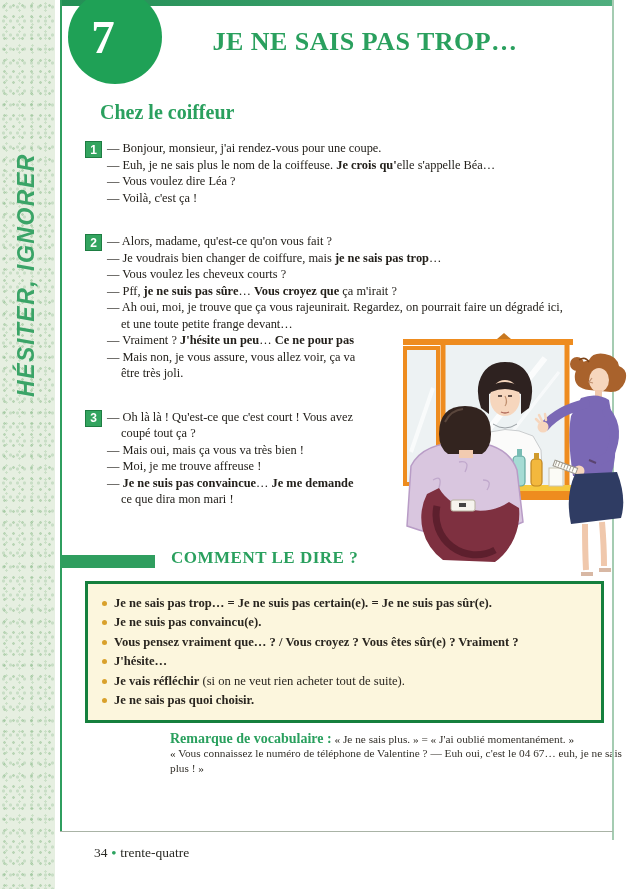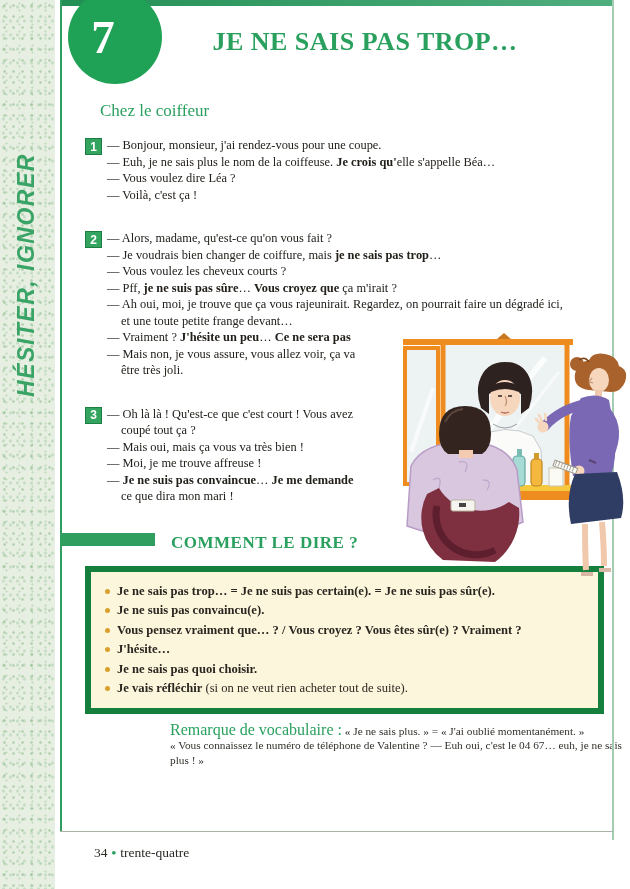--- a/index.html
+++ b/index.html
@@ -34,50 +34,50 @@
   
   .unit-circle{
     position:absolute;left:8px;top:-10px;width:94px;height:94px;border-radius:50%;
     background:#1fa156;color:#fff;display:flex;align-items:center;justify-content:center;
     font-weight:bold;font-size:47px;padding-right:24px;box-sizing:border-box;
   }
   h1.title{
     margin:0;padding:27px 0 0 40px;text-align:center;
     color:#2aa05e;font-size:26px;font-weight:bold;letter-spacing:.5px;
   }
-  h2.section-title{margin:44px 0 0 40px;color:#2aa05e;font-size:17px;font-weight:normal}
+  h2.section-title{margin:44px 0 0 40px;color:#2aa05e;font-size:20px;font-weight:bold}
   
   .dialogues{position:relative}
   .dialogue{position:relative;padding-left:47px;margin-top:16px}
   .dialogue + .dialogue{margin-top:27px}
   .badge{
     position:absolute;left:25px;top:1px;width:17px;height:17px;
     background:#33a45f;border:1px solid #1d7d42;box-sizing:border-box;
     color:#fff;font-family:"Liberation Sans",sans-serif;font-weight:bold;font-size:12px;
     display:flex;align-items:center;justify-content:center;
   }
   .dlg-line{font-size:12.4px;line-height:16.5px;max-width:523px;padding-left:14px;text-indent:-14px}
   .dlg-line.cont{text-indent:0}
   .b{font-weight:bold}
   .i{}
   
   .illustration{position:absolute;left:333px;top:330px;width:235px;height:250px}
   
-  .cld-header{display:flex;align-items:flex-start;margin-top:28px}
+  .cld-header{display:flex;align-items:flex-end;margin-top:40px}
   .cld-bar{width:95px;height:13px;background:#2f9e5f}
   .cld-title{margin:0 0 0 16px;color:#2aa05e;font-size:17px;font-weight:bold;letter-spacing:.5px}
   .phrase-box{
-    margin:13px 26px 0 25px;background:#fcf6dd;border:6px solid #15803d;
+    margin:13px 26px 0 25px;background:#fcf6dd;border:3px solid #15803d;
     padding:10px 12px 9px 12px;
   }
   .phrase{font-size:12.6px;line-height:19.5px;color:#2a2620;display:flex}
   .dot{width:5px;height:5px;border-radius:50%;background:#d9a12b;margin:7px 7px 0 2px;flex:none}
   
   .remark{margin:9px 0 0 110px;width:452px;font-size:11.3px;line-height:14.5px;color:#33302a}
-  .remark-label{color:#2aa05e;font-weight:normal;font-size:16px}
+  .remark-label{color:#2aa05e;font-weight:bold;font-size:14px}
   
   .footer{position:absolute;left:34px;top:845px;font-size:13.5px;color:#2a2a25}
   .footer-bullet{color:#2ca35f;font-weight:bold;padding:0 4px}
 </style>
 </head>
 <body>
 
 <aside class="sidebar">
   <span class="sidebar-label">HÉSITER, IGNORER</span>
 </aside>
@@ -105,21 +105,21 @@
         <div class="dlg-line"><span>— Voilà, c'est ça !</span></div>
       </div>
       <div class="dialogue">
         <div class="badge">2</div>
         <div class="dlg-line"><span>— Alors, madame, qu'est-ce qu'on vous fait ?</span></div>
         <div class="dlg-line"><span>— Je voudrais bien changer de coiffure, mais </span><span class="b">je ne sais pas trop</span><span>…</span></div>
         <div class="dlg-line"><span>— Vous voulez les cheveux courts ?</span></div>
         <div class="dlg-line"><span>— Pff, </span><span class="b">je ne suis pas sûre</span><span>… </span><span class="b">Vous croyez que</span><span> ça m'irait ?</span></div>
         <div class="dlg-line"><span>— Ah oui, moi, je trouve que ça vous rajeunirait. Regardez, on pourrait faire un dégradé ici,</span></div>
         <div class="dlg-line cont"><span>et une toute petite frange devant…</span></div>
-        <div class="dlg-line"><span>— Vraiment ? </span><span class="b">J'hésite un peu</span><span>… </span><span class="b">Ce ne sera pas</span></div>
+        <div class="dlg-line"><span>— Vraiment ? </span><span class="b">J'hésite un peu</span><span>… </span><span class="b">Ce ne pour pas</span></div>
         <div class="dlg-line"><span>— Mais non, je vous assure, vous allez voir, ça va</span></div>
         <div class="dlg-line cont"><span>être très joli.</span></div>
       </div>
       <div class="dialogue">
         <div class="badge">3</div>
         <div class="dlg-line"><span>— Oh là là ! Qu'est-ce que c'est court ! Vous avez</span></div>
         <div class="dlg-line cont"><span>coupé tout ça ?</span></div>
         <div class="dlg-line"><span>— Mais oui, mais ça vous va très bien !</span></div>
         <div class="dlg-line"><span>— Moi, je me trouve affreuse !</span></div>
         <div class="dlg-line"><span>— </span><span class="b">Je ne suis pas convaincue</span><span>… </span><span class="b">Je me demande</span></div>
@@ -219,25 +219,25 @@
         <div class="phrase">
           <span class="dot"></span>
           <span><span class="b">Vous pensez vraiment que… ? / Vous croyez ? Vous êtes sûr(e) ? Vraiment ?</span></span>
         </div>
         <div class="phrase">
           <span class="dot"></span>
           <span><span class="b">J'hésite…</span></span>
         </div>
         <div class="phrase">
           <span class="dot"></span>
+          <span><span class="b">Je vais réfléchir</span><span> (si on ne veut rien acheter tout de suite).</span></span>
+        </div>
+        <div class="phrase">
+          <span class="dot"></span>
           <span><span class="b">Je ne sais pas quoi choisir.</span></span>
-        </div>
-        <div class="phrase">
-          <span class="dot"></span>
-          <span><span class="b">Je vais réfléchir</span><span> (si on ne veut rien acheter tout de suite).</span></span>
         </div>
       </div>
   </div>
 
   <div class="remark">
     <div>
       <span class="remark-label">Remarque de vocabulaire :</span>
       <span><span>« </span><span class="i">Je ne sais plus.</span><span> » = « J'ai oublié momentanément. »</span></span>
     </div>
     <div><span class="i">« Vous connaissez le numéro de téléphone de Valentine ? — Euh oui, c'est le 04 67… euh, je ne sais plus ! »</span></div>

